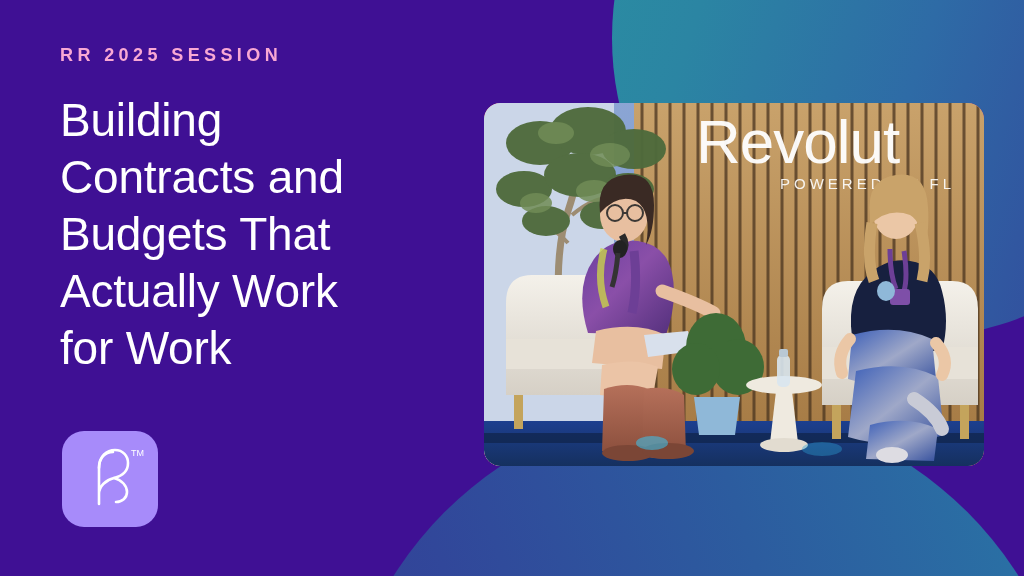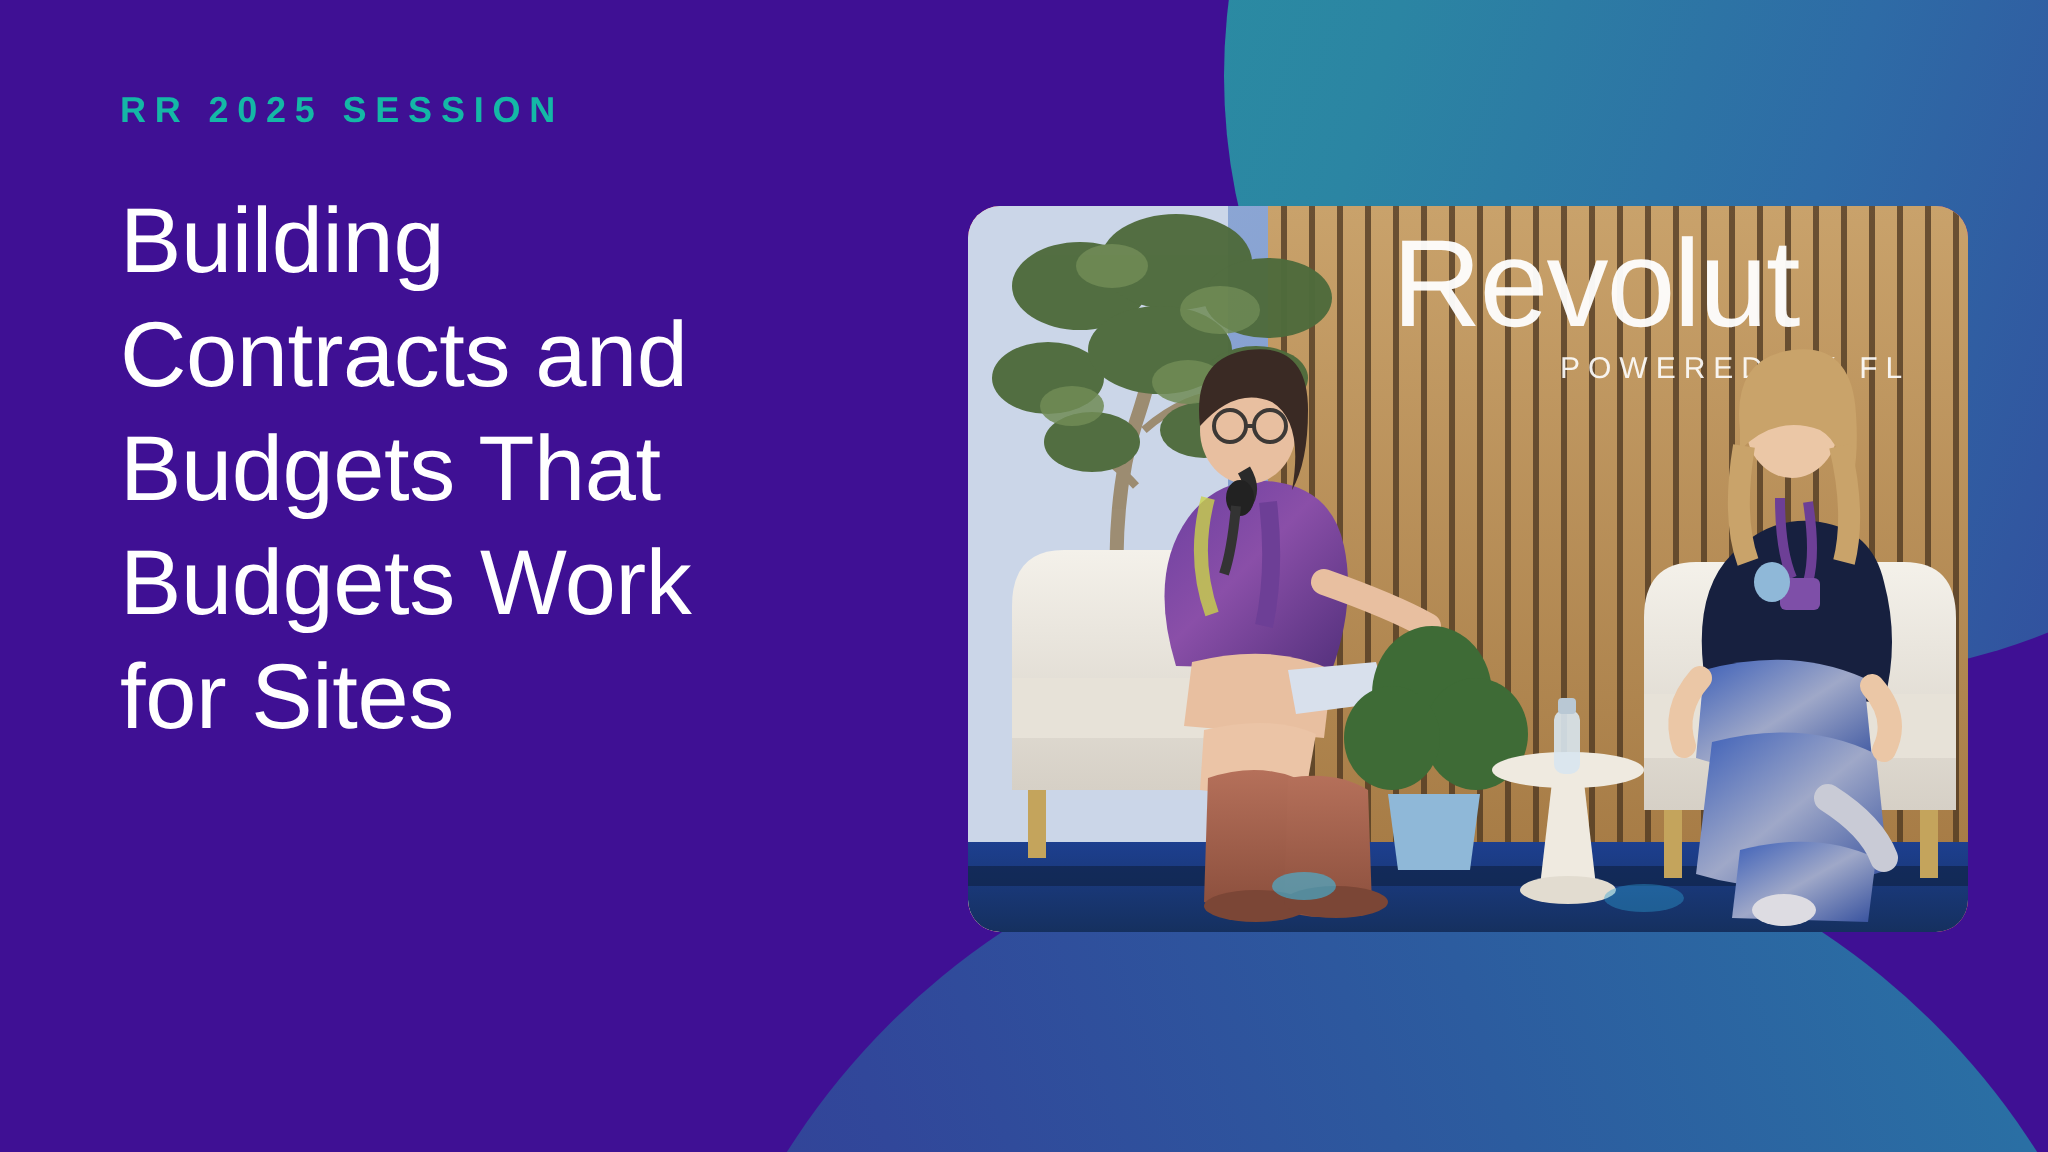--- a/index.html
+++ b/index.html
@@ -24,21 +24,21 @@
     position:absolute;
     left:336px; top:404px;
     width:740px; height:740px;
     border-radius:50%;
     background:linear-gradient(72deg,#363A92 0%,#31479A 30%,#2C5C9F 62%,#2A6FA4 88%,#2A7BA4 100%);
   }
 
   
   .text-col { position:absolute; left:60px; top:46px; width:400px; }
   .eyebrow {
-    color:#14b8a6;
+    color:#f9a8d4;
     font-size:18px;
     font-weight:700;
     letter-spacing:4.4px;
     text-transform:uppercase;
     line-height:1;
   }
   .headline {
     margin-top:28px;
     color:#FFFFFF;
     font-size:46px;
@@ -73,23 +73,33 @@
 </head>
 <body>
 
 <div class="stage">
 
   <div class="circle-top"></div>
   <div class="circle-bottom"></div>
 
   <div class="text-col">
     <div class="eyebrow">RR 2025 SESSION</div>
-    <div class="headline">Building Contracts and Budgets That Budgets Work for Sites</div>
+    <div class="headline">Building Contracts and Budgets That Actually Work for Work</div>
   </div>
 
+  <div class="logo-tile">
+    <svg width="74" height="74" viewBox="0 0 74 74">
+      <g fill="none" stroke="#FFFFFF" stroke-width="2.6" stroke-linecap="round">
+        <path d="M26 62 L26 26 C26 14 34 8 42 8 C50 8 55 14 55 21 C55 29 49 34 41 36 C33 38 26 44 26 52"></path>
+        <path d="M41 36 C49 38 54 44 54 50 C54 56 49 60 43 60"></path>
+        <path d="M26 26 C26 16 32 10 40 10"></path>
+      </g>
+      <text x="58" y="14" fill="#FFFFFF" font-family="Liberation Sans, sans-serif" font-size="9">TM</text>
+    </svg>
+  </div>
 
   <div class="photo-card">
     <svg viewBox="0 0 500 363" preserveAspectRatio="xMidYMid slice">
       <defs>
         <linearGradient id="woodG" x1="0" y1="0" x2="0" y2="1">
           <stop offset="0" stop-color="#C9A26B"></stop>
             <stop offset="1" stop-color="#A67B45"></stop>
         </linearGradient>
         <linearGradient id="backWall" x1="0" y1="0" x2="1" y2="1">
           <stop offset="0" stop-color="#8FA9D6"></stop>

